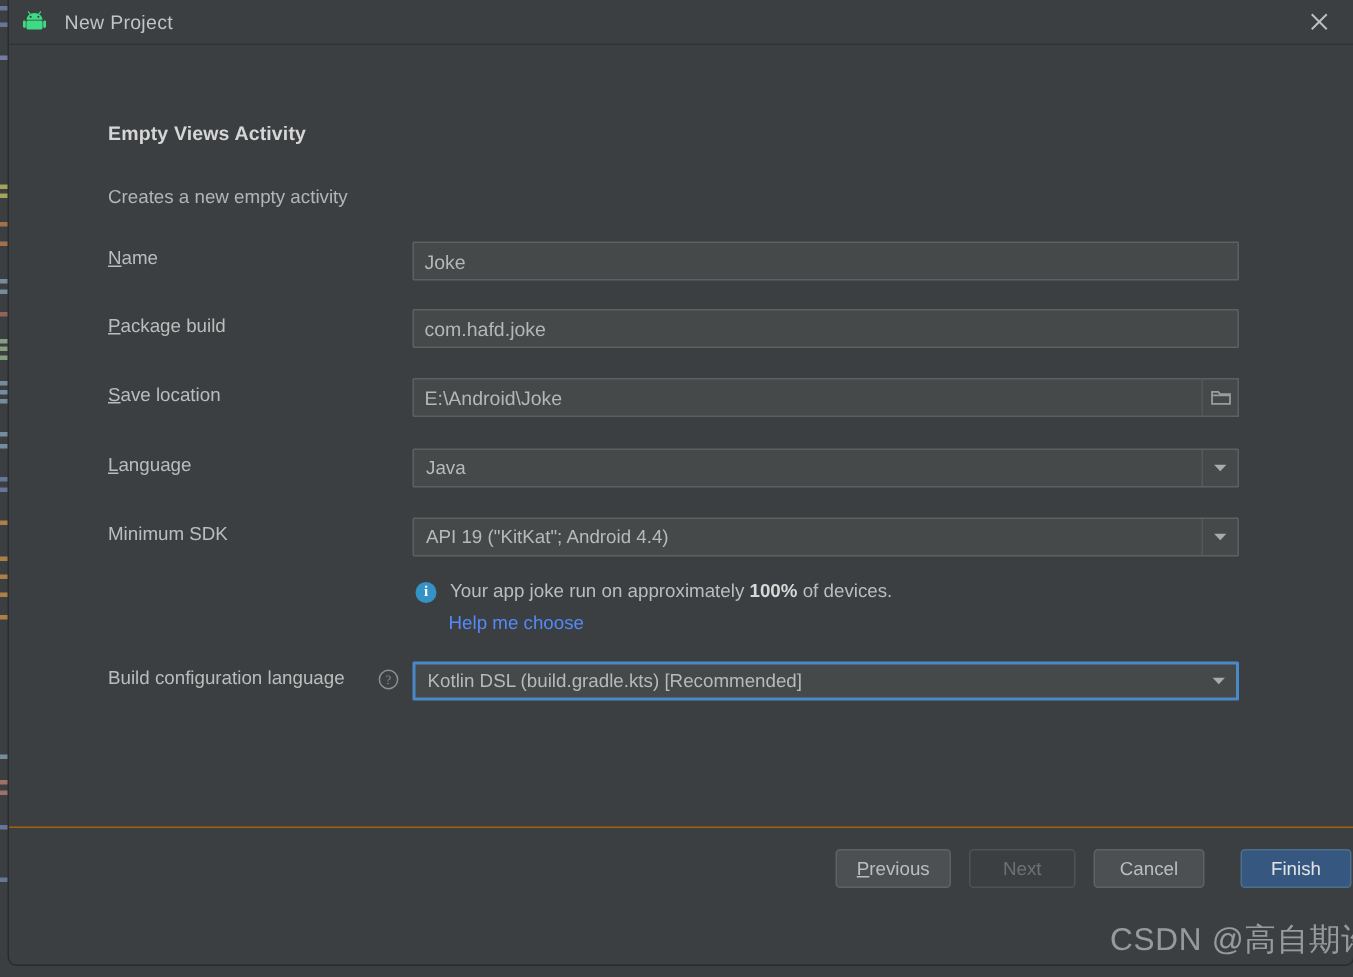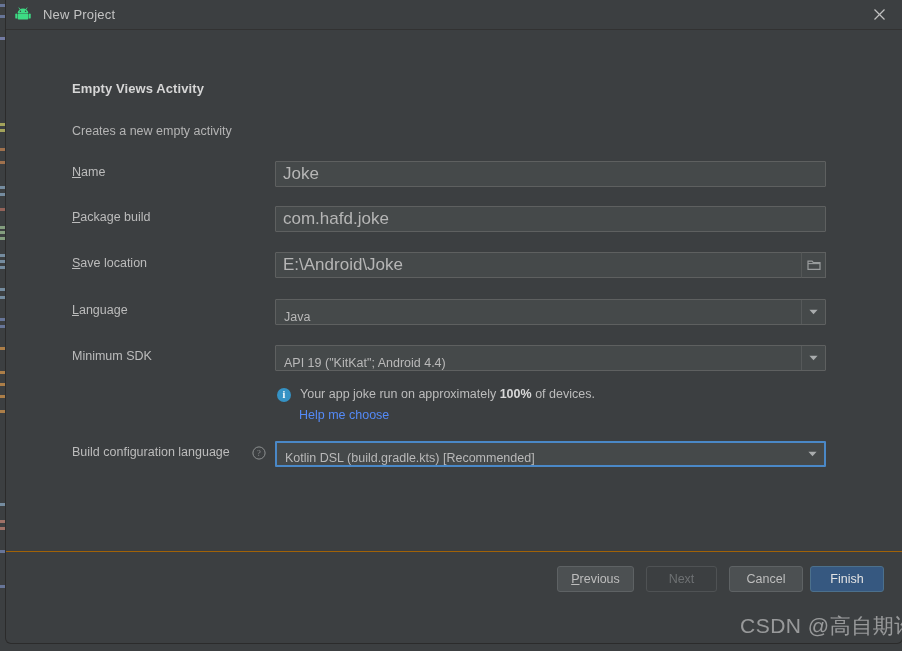--- a/index.html
+++ b/index.html
@@ -117,21 +117,21 @@
   .field {
     position: absolute;
     left: 269px;
     top: 0;
     width: 551px;
     height: 26px;
     box-sizing: border-box;
     background: #45494a;
     border: 1px solid #5e6060;
     color: #b6b6b6;
-    font-size: 17px;
+    font-size: 13px;
     font-family: "Liberation Sans", sans-serif;
     padding: 0 7px;
     line-height: 24px;
     outline: none;
     border-radius: 1px;
   }
   .field.with-btn { width: 551px; padding-right: 30px; }
 
   .browse-btn {
     position: absolute;
@@ -149,21 +149,21 @@
     position: absolute;
     left: 269px;
     top: 0;
     width: 551px;
     height: 26px;
     box-sizing: border-box;
     background: #45494a;
     border: 1px solid #5e6060;
     border-radius: 1px;
     display: flex;
-    align-items: flex-end;
+    align-items: center;
   }
   .combo.focused {
     border: 2px solid #4a88c7;
   }
   .combo .combo-val {
     flex: 1 1 auto;
     padding: 0 8px;
     font-size: 12.5px;
     color: #b9b9b9;
     white-space: nowrap;
@@ -408,19 +408,19 @@
         <text x="7" y="10.3" font-size="8.6" fill="#8d9091" text-anchor="middle" font-family="Liberation Serif, serif">?</text>
       </svg>
     </div>
 
     <div class="footer">
       <div class="btn" style="left:551px; width:77px;">
           <span><span class="mn">P</span><span id="prev-rest">revious</span></span>
         </div>
       <div class="btn disabled" style="left:640px; width:71px;">Next</div>
       <div class="btn" style="left:723px; width:74px;">Cancel</div>
-      <div class="btn primary" style="left:804px; width:74px;">Finish</div>
+      <div class="btn primary" style="left:821px; width:74px;">Finish</div>
     </div>
 
   </div>
 </div>
 
 <div class="watermark">CSDN @高自期许</div>
 
 </body></html>

